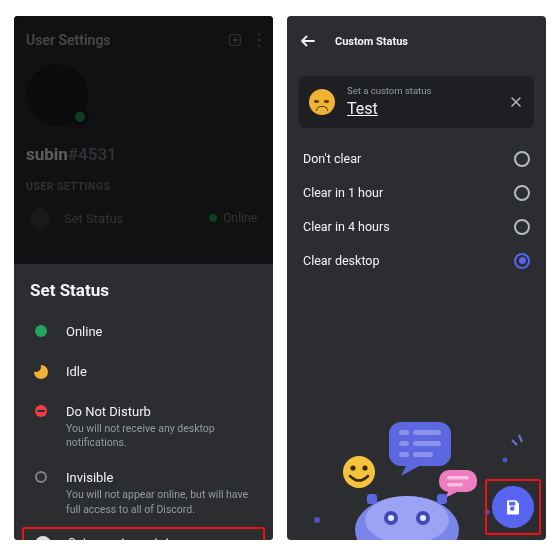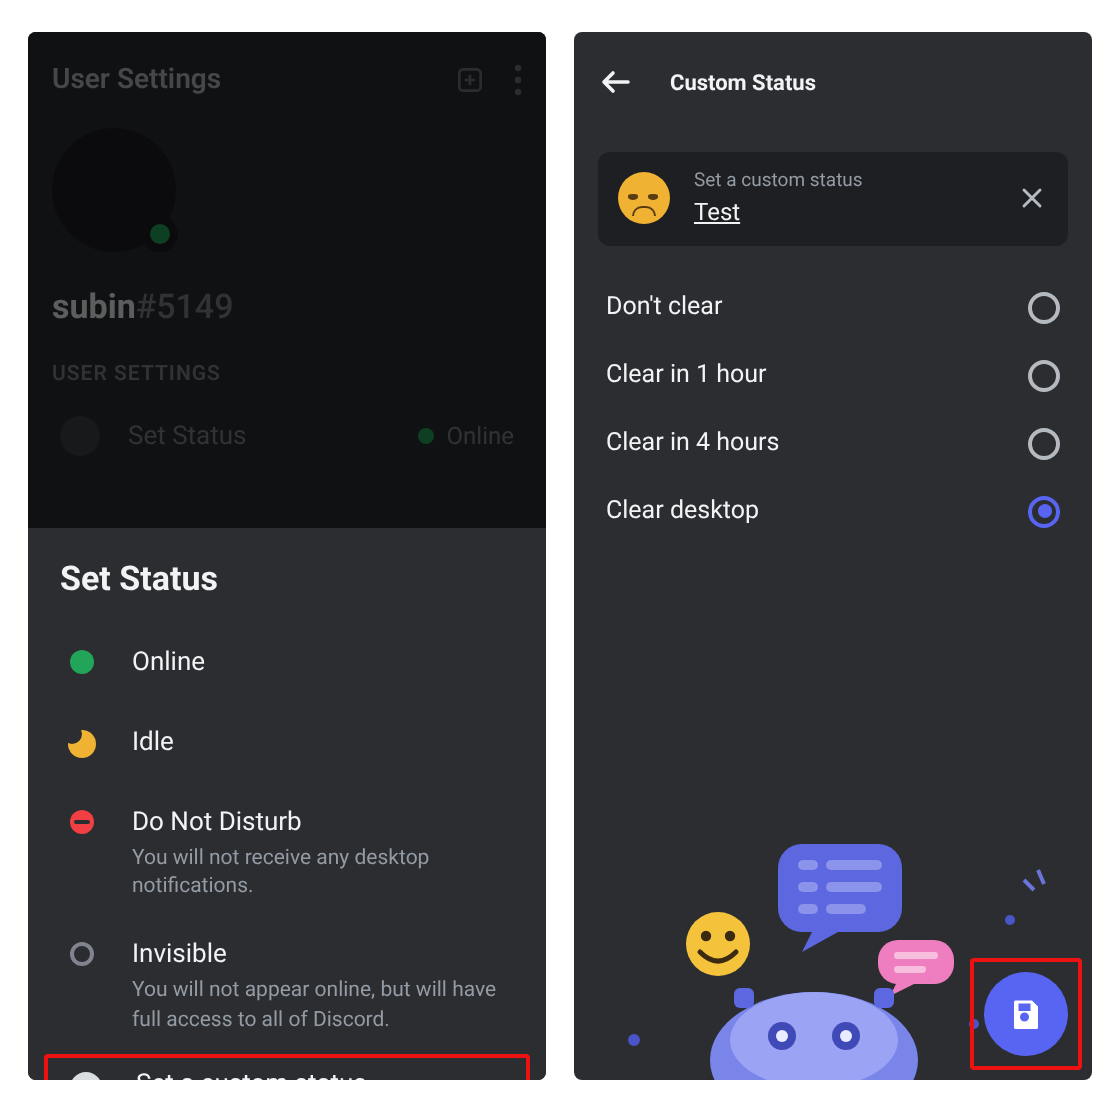--- a/index.html
+++ b/index.html
@@ -255,21 +255,21 @@
     border-bottom: none;
     border-radius: 8px 8px 0 0;
   }
   .status-card .lbl {
     font-size: 9.5px;
     color: #949ba4;
     line-height: 1;
     margin-bottom: 3px;
   }
   .status-card .val {
-    font-size: 12px;
+    font-size: 16px;
     color: #f2f3f5;
     text-decoration: underline;
   }
   .status-card .close {
     margin-left: auto;
     color: #b5bac1;
   }
   .radio-list {
     padding: 0 16px;
   }
@@ -343,21 +343,21 @@
             <circle cx="2" cy="8" r="1.6" fill="#b5bac1"></circle>
             <circle cx="2" cy="14" r="1.6" fill="#b5bac1"></circle>
         </svg>
       </span>
     </div>
     <div class="avatar-zone">
       <div class="avatar-bg"></div>
       <div class="status-dot-lg"></div>
     </div>
     <div class="username-line">
-      <span>subin</span><span class="tag">#5149</span>
+      <span>subin</span><span class="tag">#4531</span>
     </div>
     <div class="section-label">USER SETTINGS</div>
     <div class="dim-row">
       <span class="ricon"></span>
       <span>Set Status</span>
       <span class="right">
         <span class="dot-green"></span>
         <span>Online</span>
       </span>
     </div>

